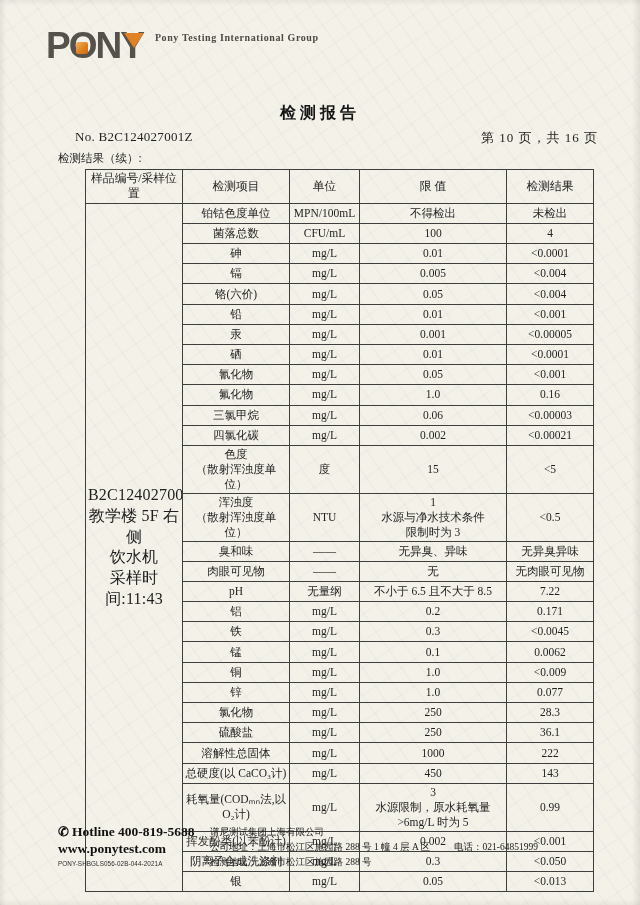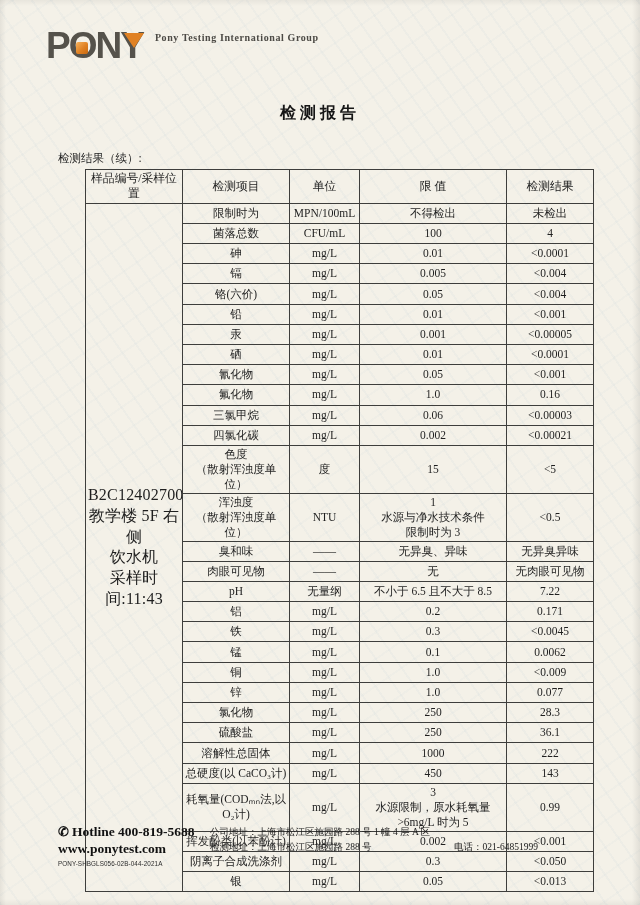--- a/index.html
+++ b/index.html
@@ -103,20 +103,24 @@
       <span class="logo-letter"><span>O</span><span class="o-square"></span></span>
       <span class="logo-letter">N</span>
       <span class="logo-letter"><span>Y</span><span class="y-triangle"></span></span>
     </div>
     <div class="logo-right">
       <div class="logo-en">Pony Testing International Group</div>
     </div>
   </div>
 
   <div class="doc-title">检测报告</div>
+  <div class="meta-row">
+    <span class="report-no">No. B2C124027001Z</span>
+    <span class="page-indicator">第 10 页，共 16 页</span>
+  </div>
   <div class="section-label">检测结果（续）:</div>
 
   <table class="report-table">
     <colgroup>
       <col style="width:97px">
         <col style="width:107px">
         <col style="width:70px">
         <col style="width:147px">
         <col style="width:87px">
     </colgroup>
@@ -128,21 +132,21 @@
         <th>限  值</th>
         <th>检测结果</th>
       </tr>
     </thead>
     <tbody>
         <tr>
           <td rowspan="30" class="sample-cell">B2C1240270009L
 教学楼 5F 右侧
 饮水机
 采样时间:11:43</td>
-          <td>限制时为</td>
+          <td>铂钴色度单位</td>
           <td>MPN/100mL</td>
           <td>不得检出</td>
           <td>未检出</td>
         </tr>
         <tr>
           <td>菌落总数</td>
           <td>CFU/mL</td>
           <td>100</td>
           <td>4</td>
         </tr>
@@ -324,19 +328,20 @@
       </tbody>
   </table>
 
   <div class="footer">
     <div class="f-left">
       <div class="hotline-line"><span class="phone-icon">✆</span><span>Hotline 400-819-5688</span></div>
       <div class="website">www.ponytest.com</div>
       <div class="doc-code">PONY-SHBGLS056-02B-044-2021A</div>
     </div>
     <div class="f-mid">
+      <div>谱尼测试集团上海有限公司</div>
       <div>公司地址：上海市松江区施园路 288 号 1 幢 4 层 A 区</div>
       <div>检测地址：上海市松江区施园路 288 号</div>
     </div>
     <div class="f-tel">电话：021-64851999</div>
   </div>
 
 </div>
 
 </body></html>

